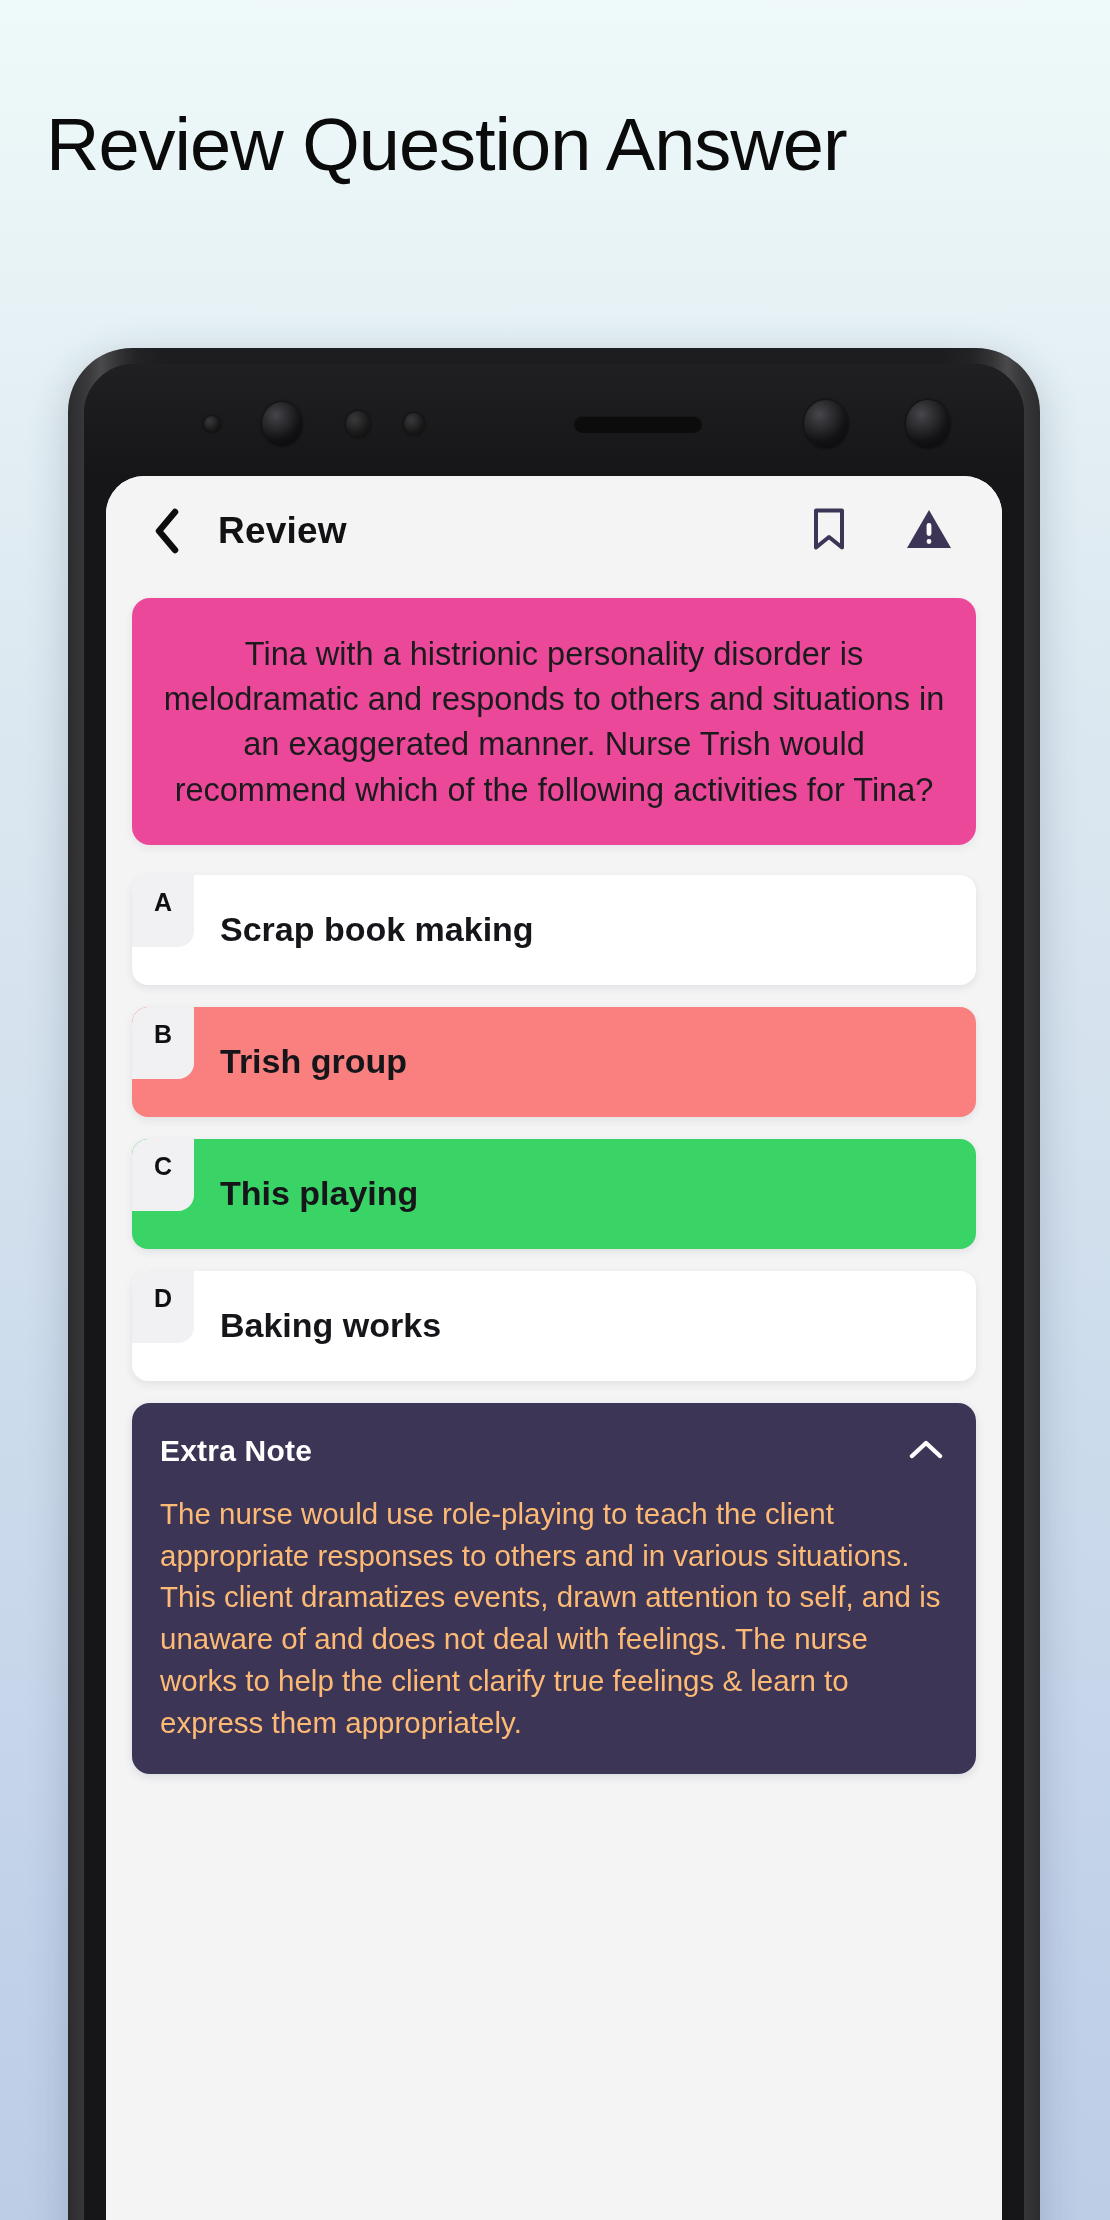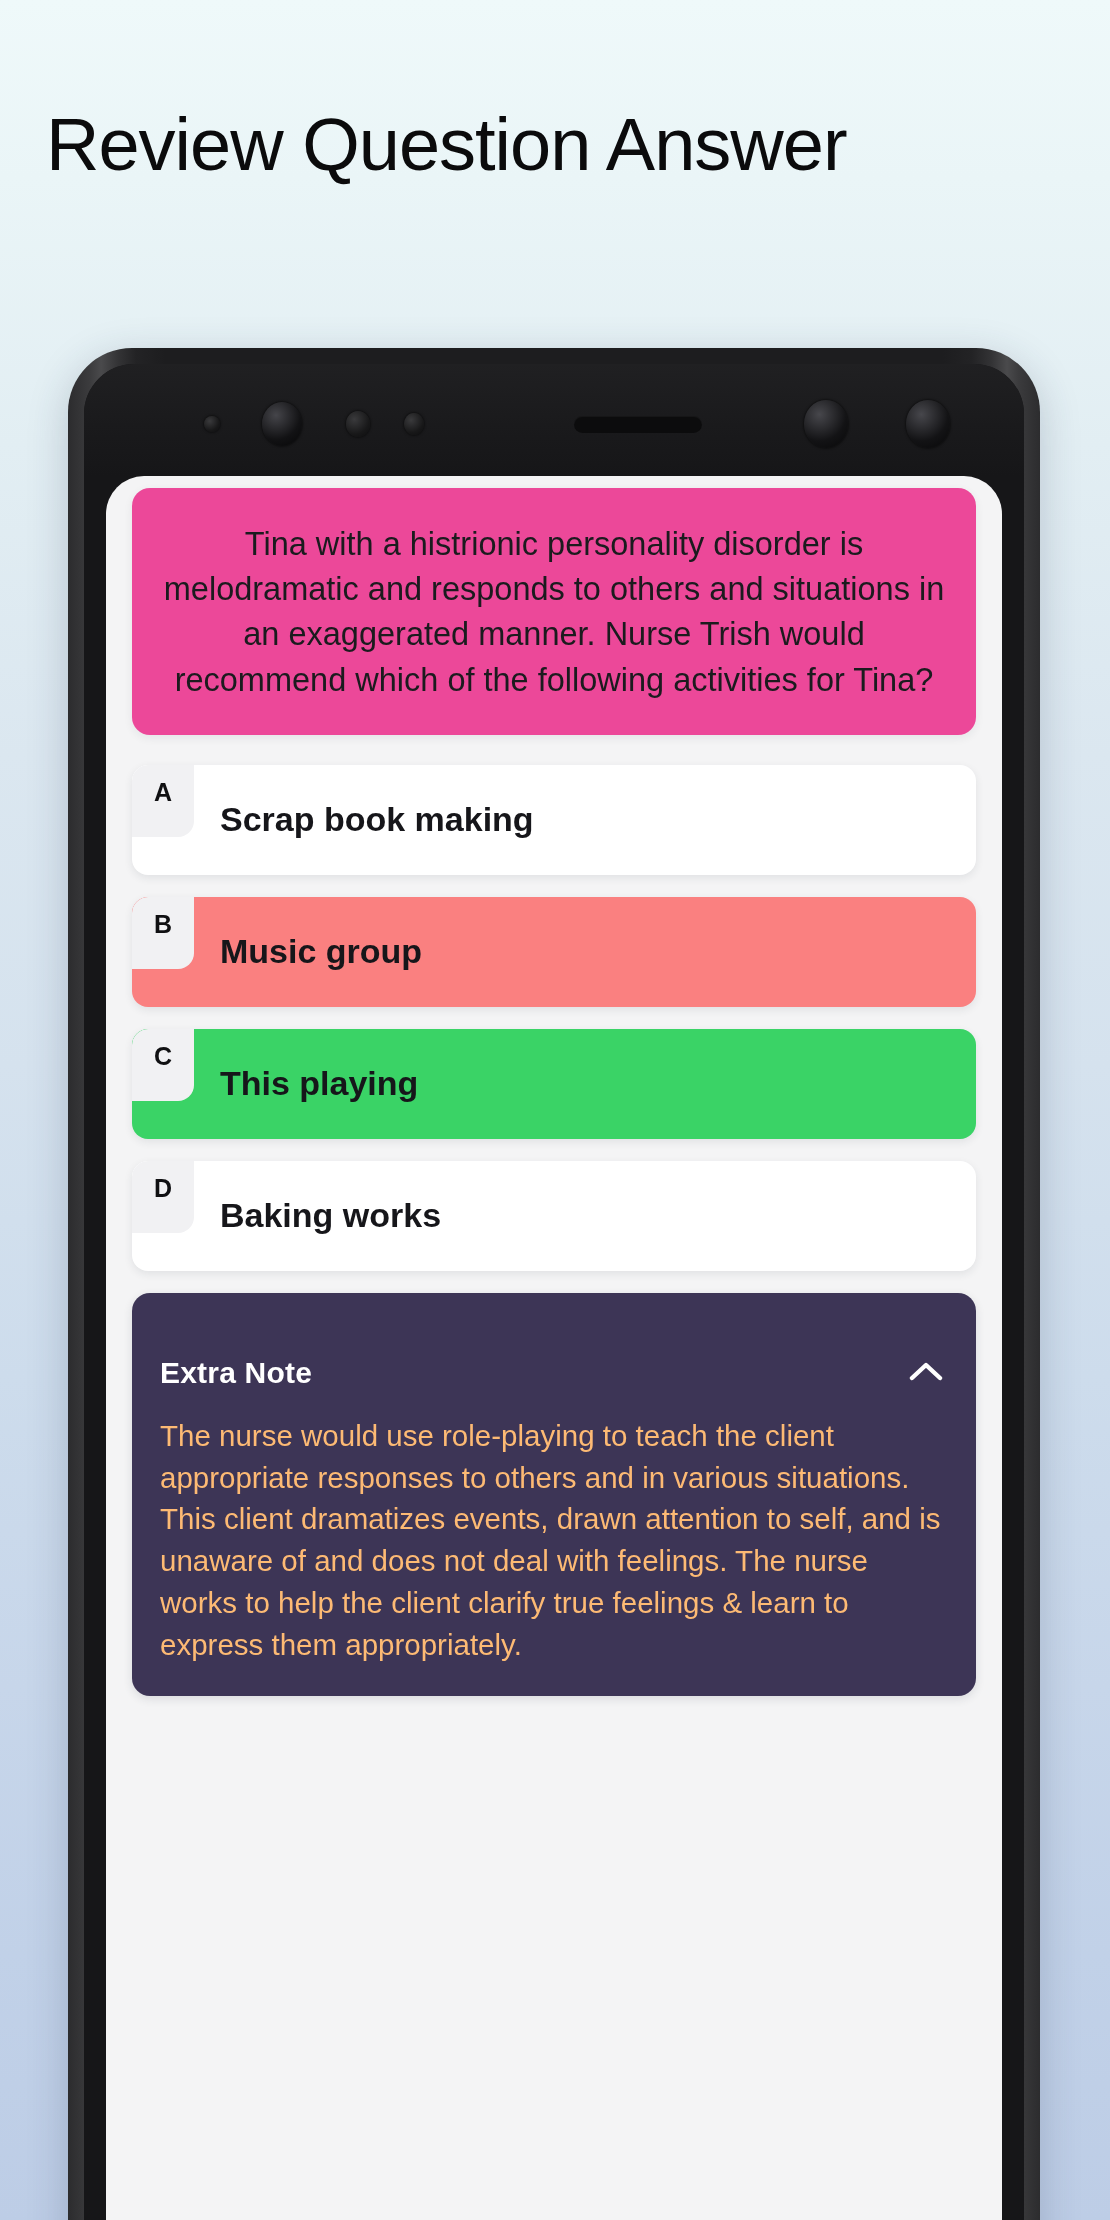--- a/index.html
+++ b/index.html
@@ -237,21 +237,20 @@
     background: #3d3556;
     border-radius: 18px;
     padding: 26px 28px 30px;
     box-shadow: 0 3px 10px rgba(30,40,60,.12);
   }
   .note-head {
     display: flex;
     align-items: center;
     justify-content: space-between;
     padding-bottom: 20px;
-    margin-top: 32px;
   }
   .note-title {
     font-size: 30px;
     font-weight: 700;
     color: #ffffff;
     letter-spacing: .2px;
   }
   .note-toggle {
     width: 44px; height: 44px;
     display: flex; align-items: center; justify-content: center;
@@ -281,37 +280,69 @@
       <div class="sensor s2"></div>
       <div class="sensor s3"></div>
       <div class="sensor s4"></div>
       <div class="earpiece"></div>
       <div class="sensor s5"></div>
       <div class="sensor s6"></div>
     </div>
 
     <div class="screen">
 
+      <div class="appbar">
+
+        <div class="back-btn">
+          <span>
+            <svg width="30" height="46" viewBox="0 0 30 46" fill="none">
+              <path d="M23 4 L7 23 L23 42" stroke="#0d0d0f" stroke-width="6.5" stroke-linecap="round" stroke-linejoin="round"></path>
+            </svg>
+          </span>
+        </div>
+
+        <div class="appbar-title">Review</div>
+
+        <div class="appbar-spacer"></div>
+
+        <div class="appbar-icon">
+          <span>
+            <svg width="34" height="44" viewBox="0 0 34 44" fill="none">
+              <path d="M4 3.5 H30 V40.5 L17 30 L4 40.5 Z" stroke="#3d3556" stroke-width="4" stroke-linejoin="round" fill="none"></path>
+            </svg>
+          </span>
+        </div>
+
+        <div class="appbar-icon">
+          <span>
+            <svg width="48" height="44" viewBox="0 0 48 44" fill="none">
+              <path d="M24 3 L46 41 H2 Z" fill="#3d3556"></path>
+              <rect x="21.6" y="16" width="4.8" height="13" rx="2.4" fill="#ffffff"></rect>
+              <rect x="21.6" y="32" width="4.8" height="5" rx="2.4" fill="#ffffff"></rect>
+            </svg>
+          </span>
+        </div>
+      </div>
 
       <div class="content">
 
         <div class="question-card">
           <div class="question-text">Tina with a histrionic personality disorder is melodramatic and responds to others and situations in an exaggerated manner. Nurse Trish would recommend which of the following activities for Tina?</div>
         </div>
 
         <div class="options">
 
           <div class="option neutral">
             <div class="option-letter">A</div>
             <div class="option-text">Scrap book making</div>
           </div>
 
           <div class="option wrong">
             <div class="option-letter">B</div>
-            <div class="option-text">Music group</div>
+            <div class="option-text">Trish group</div>
           </div>
 
           <div class="option right">
             <div class="option-letter">C</div>
             <div class="option-text">This playing</div>
           </div>
 
           <div class="option neutral">
             <div class="option-letter">D</div>
             <div class="option-text">Baking works</div>

